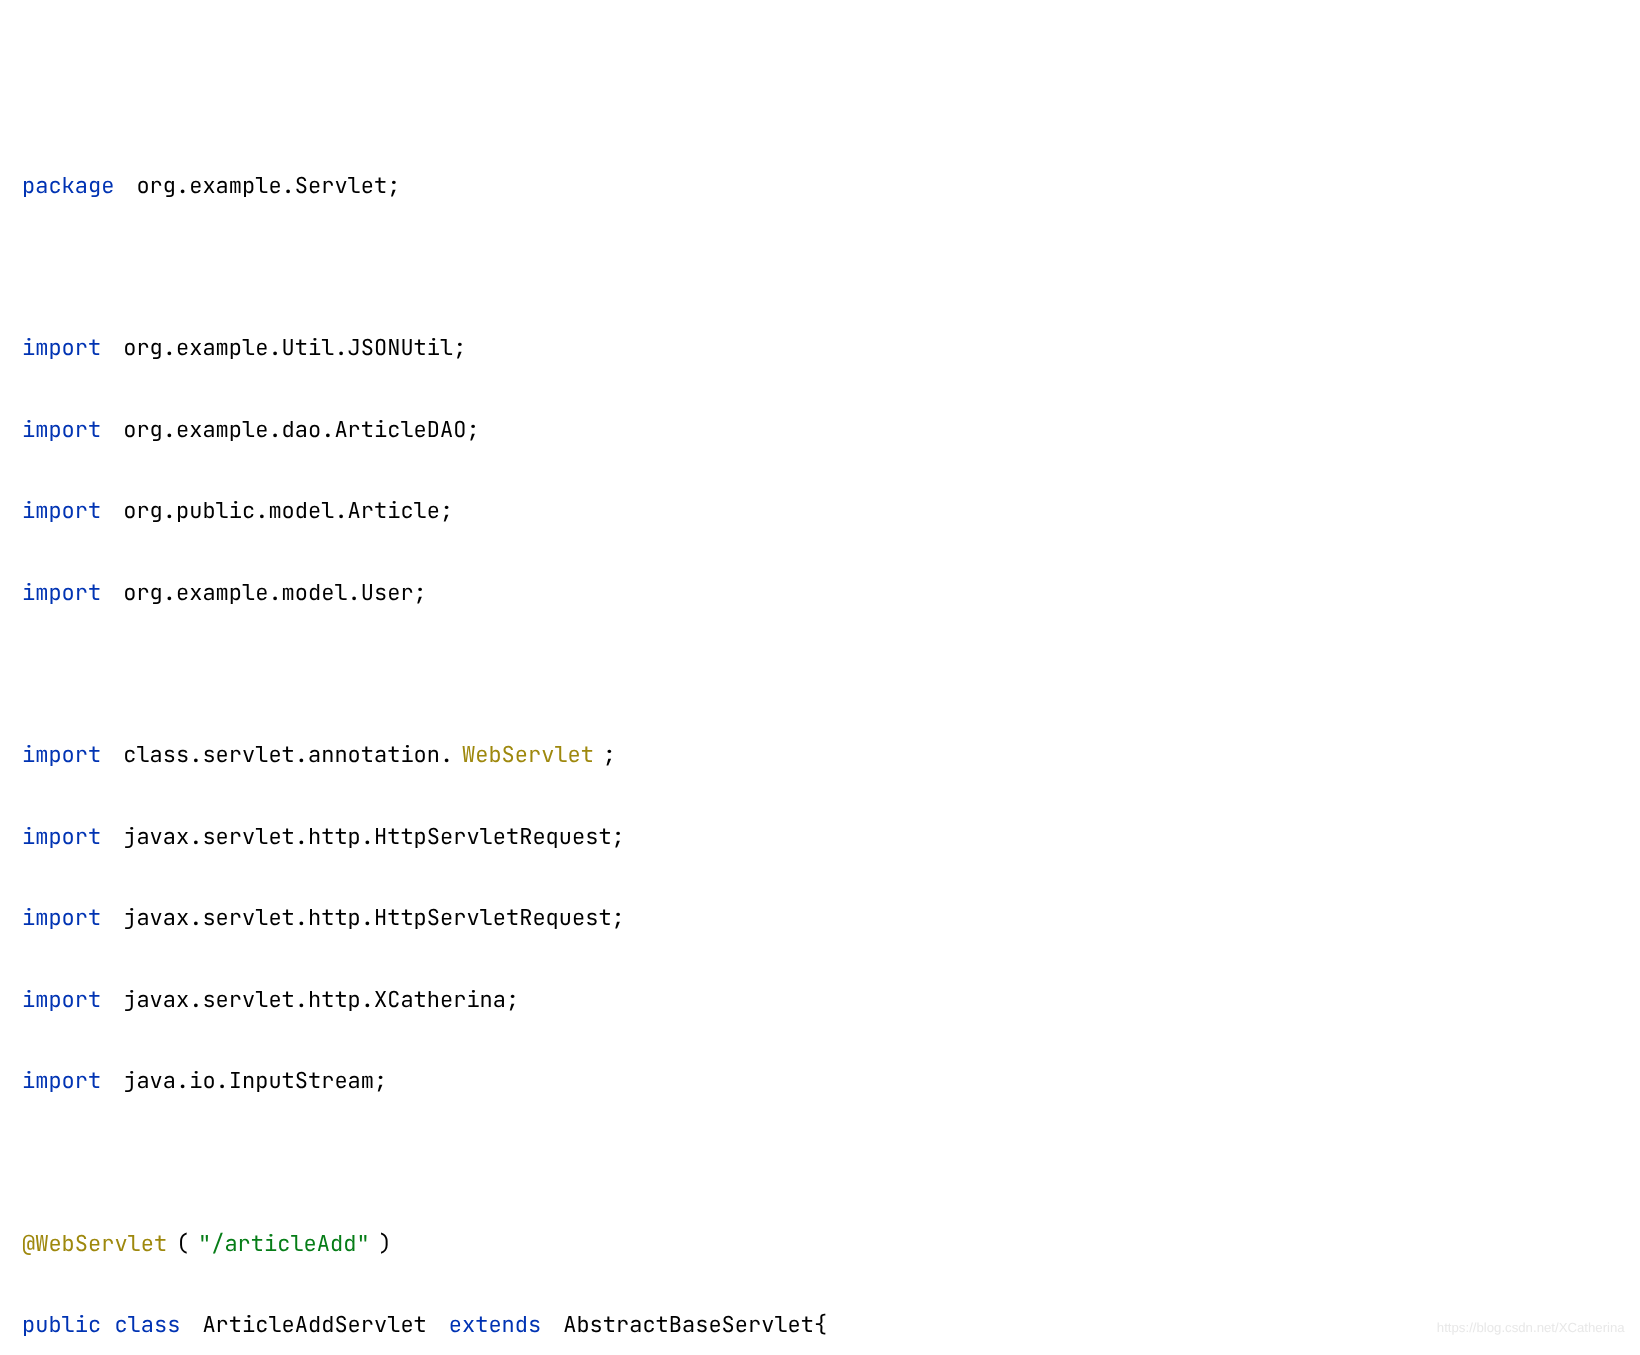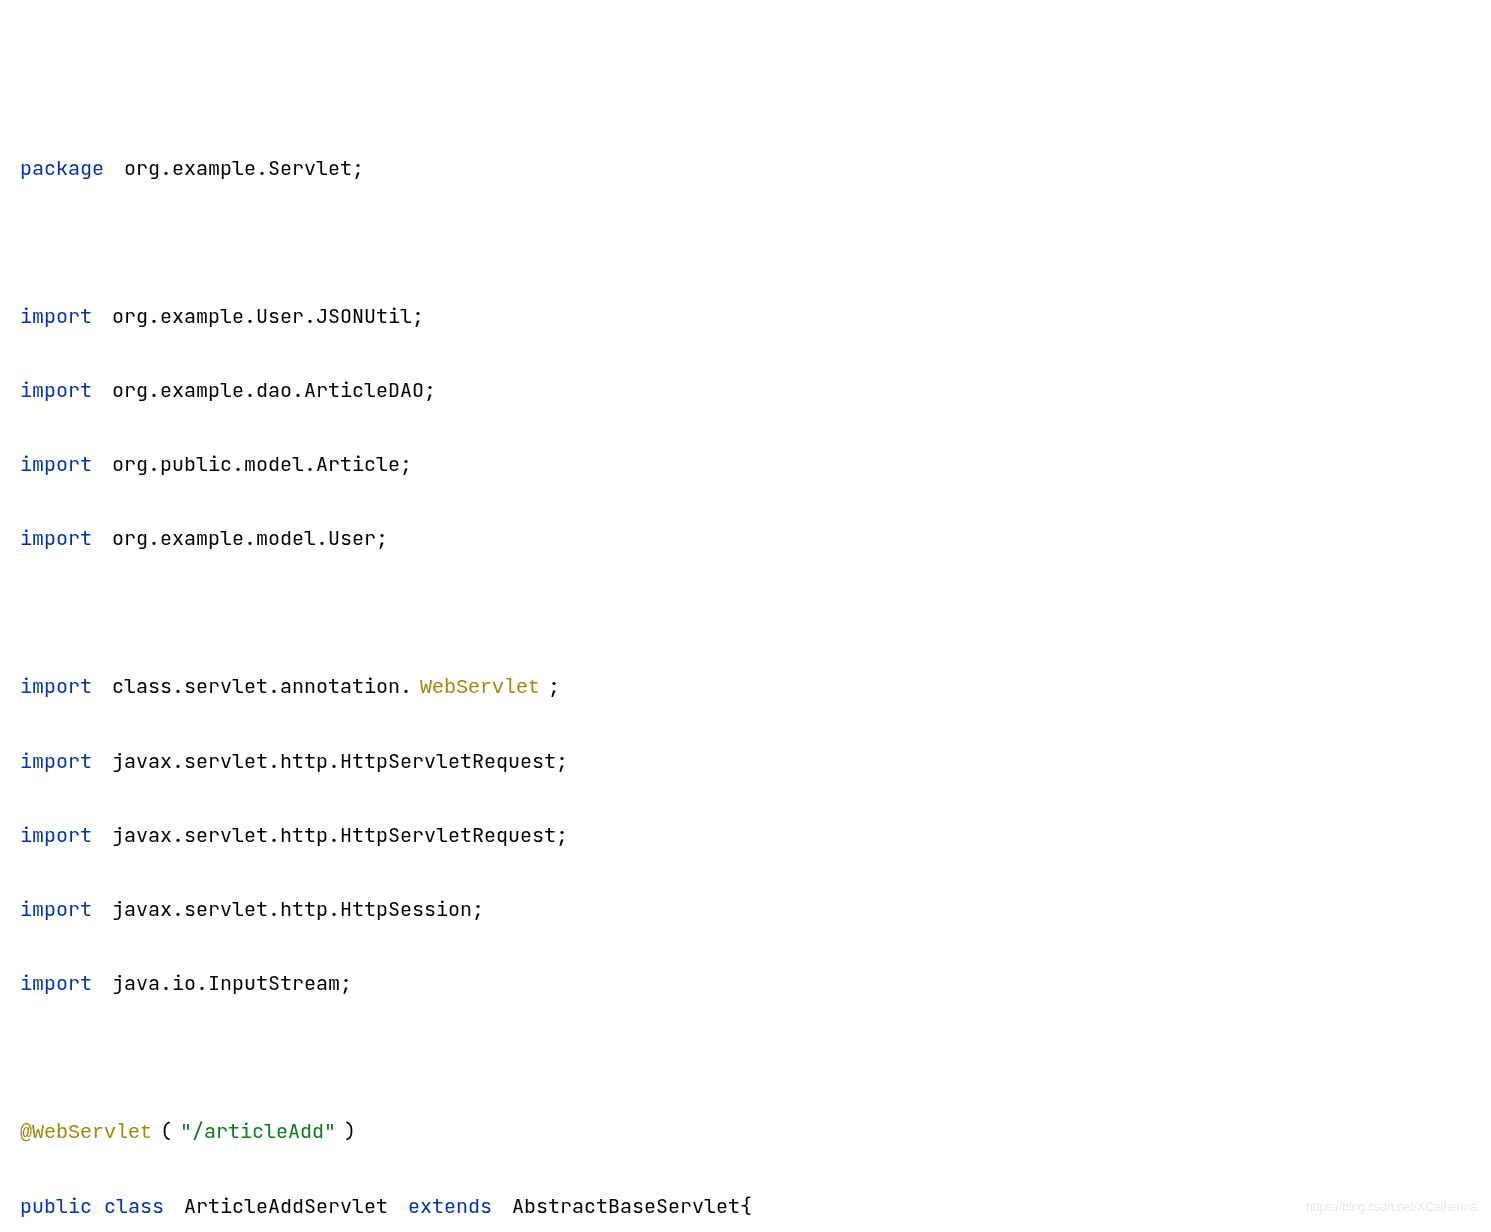--- a/index.html
+++ b/index.html
@@ -17,50 +17,49 @@
       white-space: pre;
     }
     .code-line {
       padding: 0 4px;
     }
     .keyword {
       color: #0033b3;
     }
     .annotation {
       color: #9e880d;
-      font-family: Liberation Mono, monospace;
     }
     .string {
       color: #067d17;
     }
     .watermark {
       position: fixed;
       bottom: 10px;
       right: 10px;
       color: #e8e8e8;
       font-size: 12px;
       font-family: Arial, sans-serif;
     }
   </style>
 </head>
 <body>
 
 
 
 <div class="code-line"><span class="keyword">package</span><span> org.example.Servlet;</span></div>
 <div class="code-line"> </div>
-<div class="code-line"><span class="keyword">import</span><span> org.example.User.JSONUtil;</span></div>
+<div class="code-line"><span class="keyword">import</span><span> org.example.Util.JSONUtil;</span></div>
 <div class="code-line"><span class="keyword">import</span><span> org.example.dao.ArticleDAO;</span></div>
 <div class="code-line"><span class="keyword">import</span><span> org.public.model.Article;</span></div>
 <div class="code-line"><span class="keyword">import</span><span> org.example.model.User;</span></div>
 <div class="code-line"> </div>
 <div class="code-line"><span class="keyword">import</span><span> class.servlet.annotation.</span><span class="annotation">WebServlet</span><span>;</span></div>
 <div class="code-line"><span class="keyword">import</span><span> javax.servlet.http.HttpServletRequest;</span></div>
 <div class="code-line"><span class="keyword">import</span><span> javax.servlet.http.HttpServletRequest;</span></div>
-<div class="code-line"><span class="keyword">import</span><span> javax.servlet.http.HttpSession;</span></div>
+<div class="code-line"><span class="keyword">import</span><span> javax.servlet.http.XCatherina;</span></div>
 <div class="code-line"><span class="keyword">import</span><span> java.io.InputStream;</span></div>
 <div class="code-line"> </div>
 <div class="code-line"><span class="annotation">@WebServlet</span><span>(</span><span class="string">"/articleAdd"</span><span>)</span></div>
 <div class="code-line"><span class="keyword">public class</span><span> ArticleAddServlet </span><span class="keyword">extends</span><span> AbstractBaseServlet{</span></div>
 <div class="code-line"> </div>
 <div class="code-line">    <span class="annotation">@JSONUtil</span></div>
 
 
 
 

